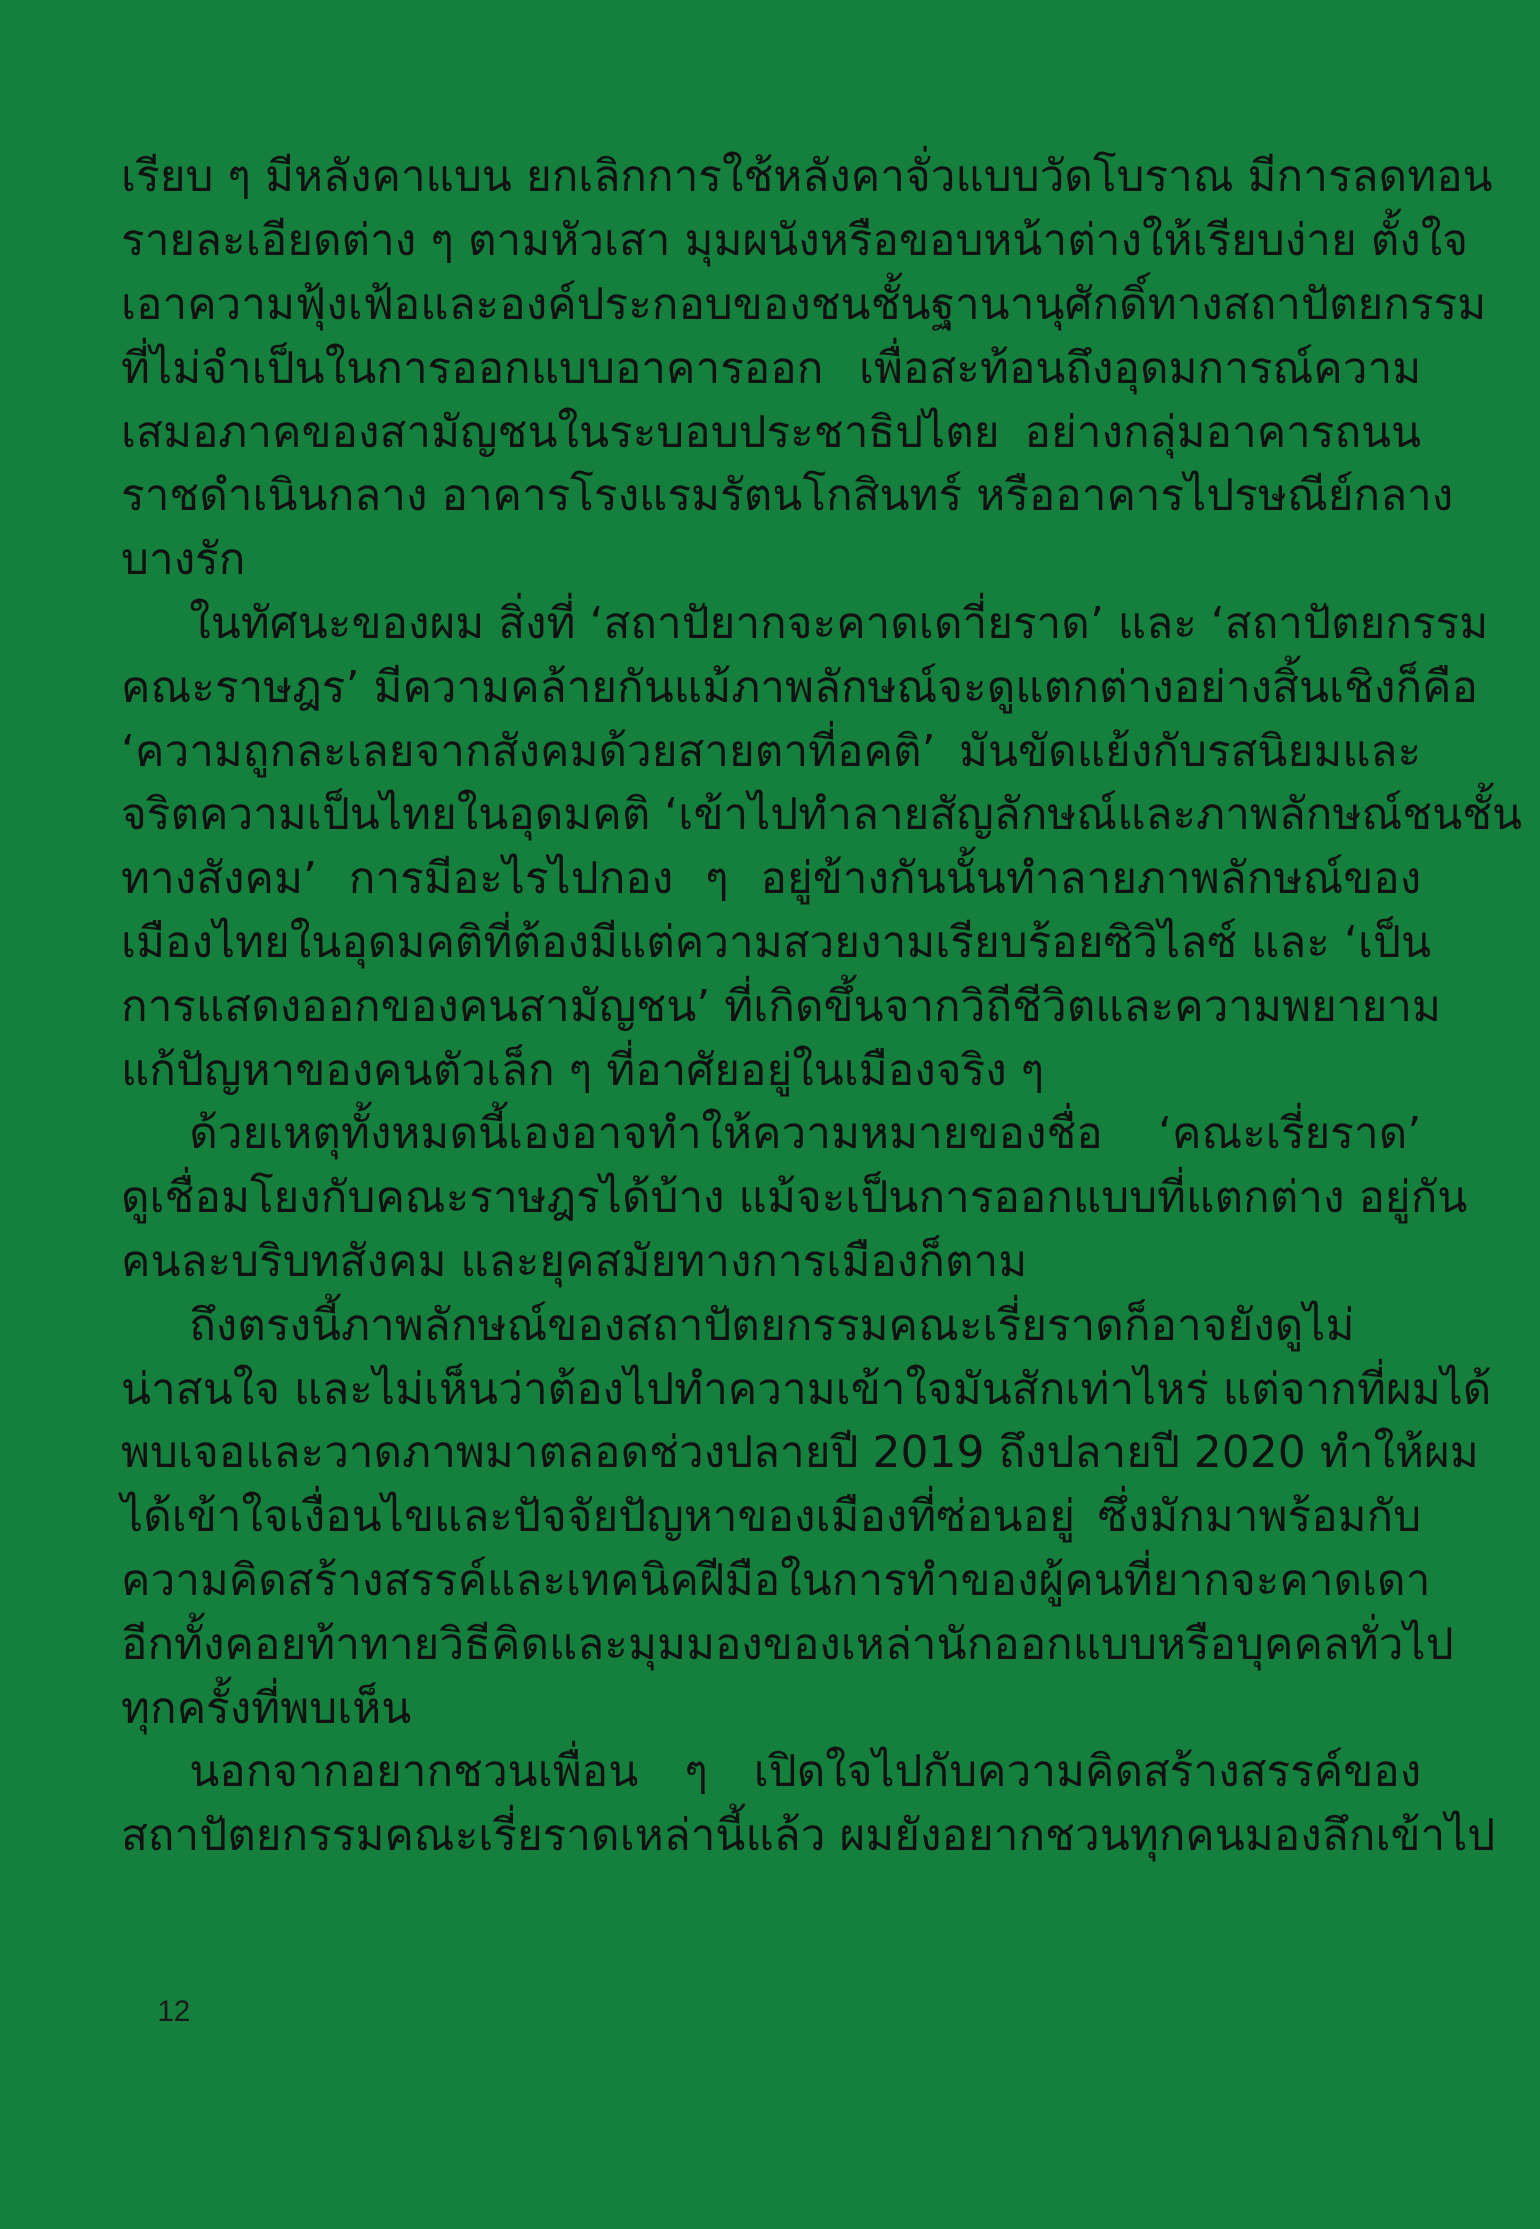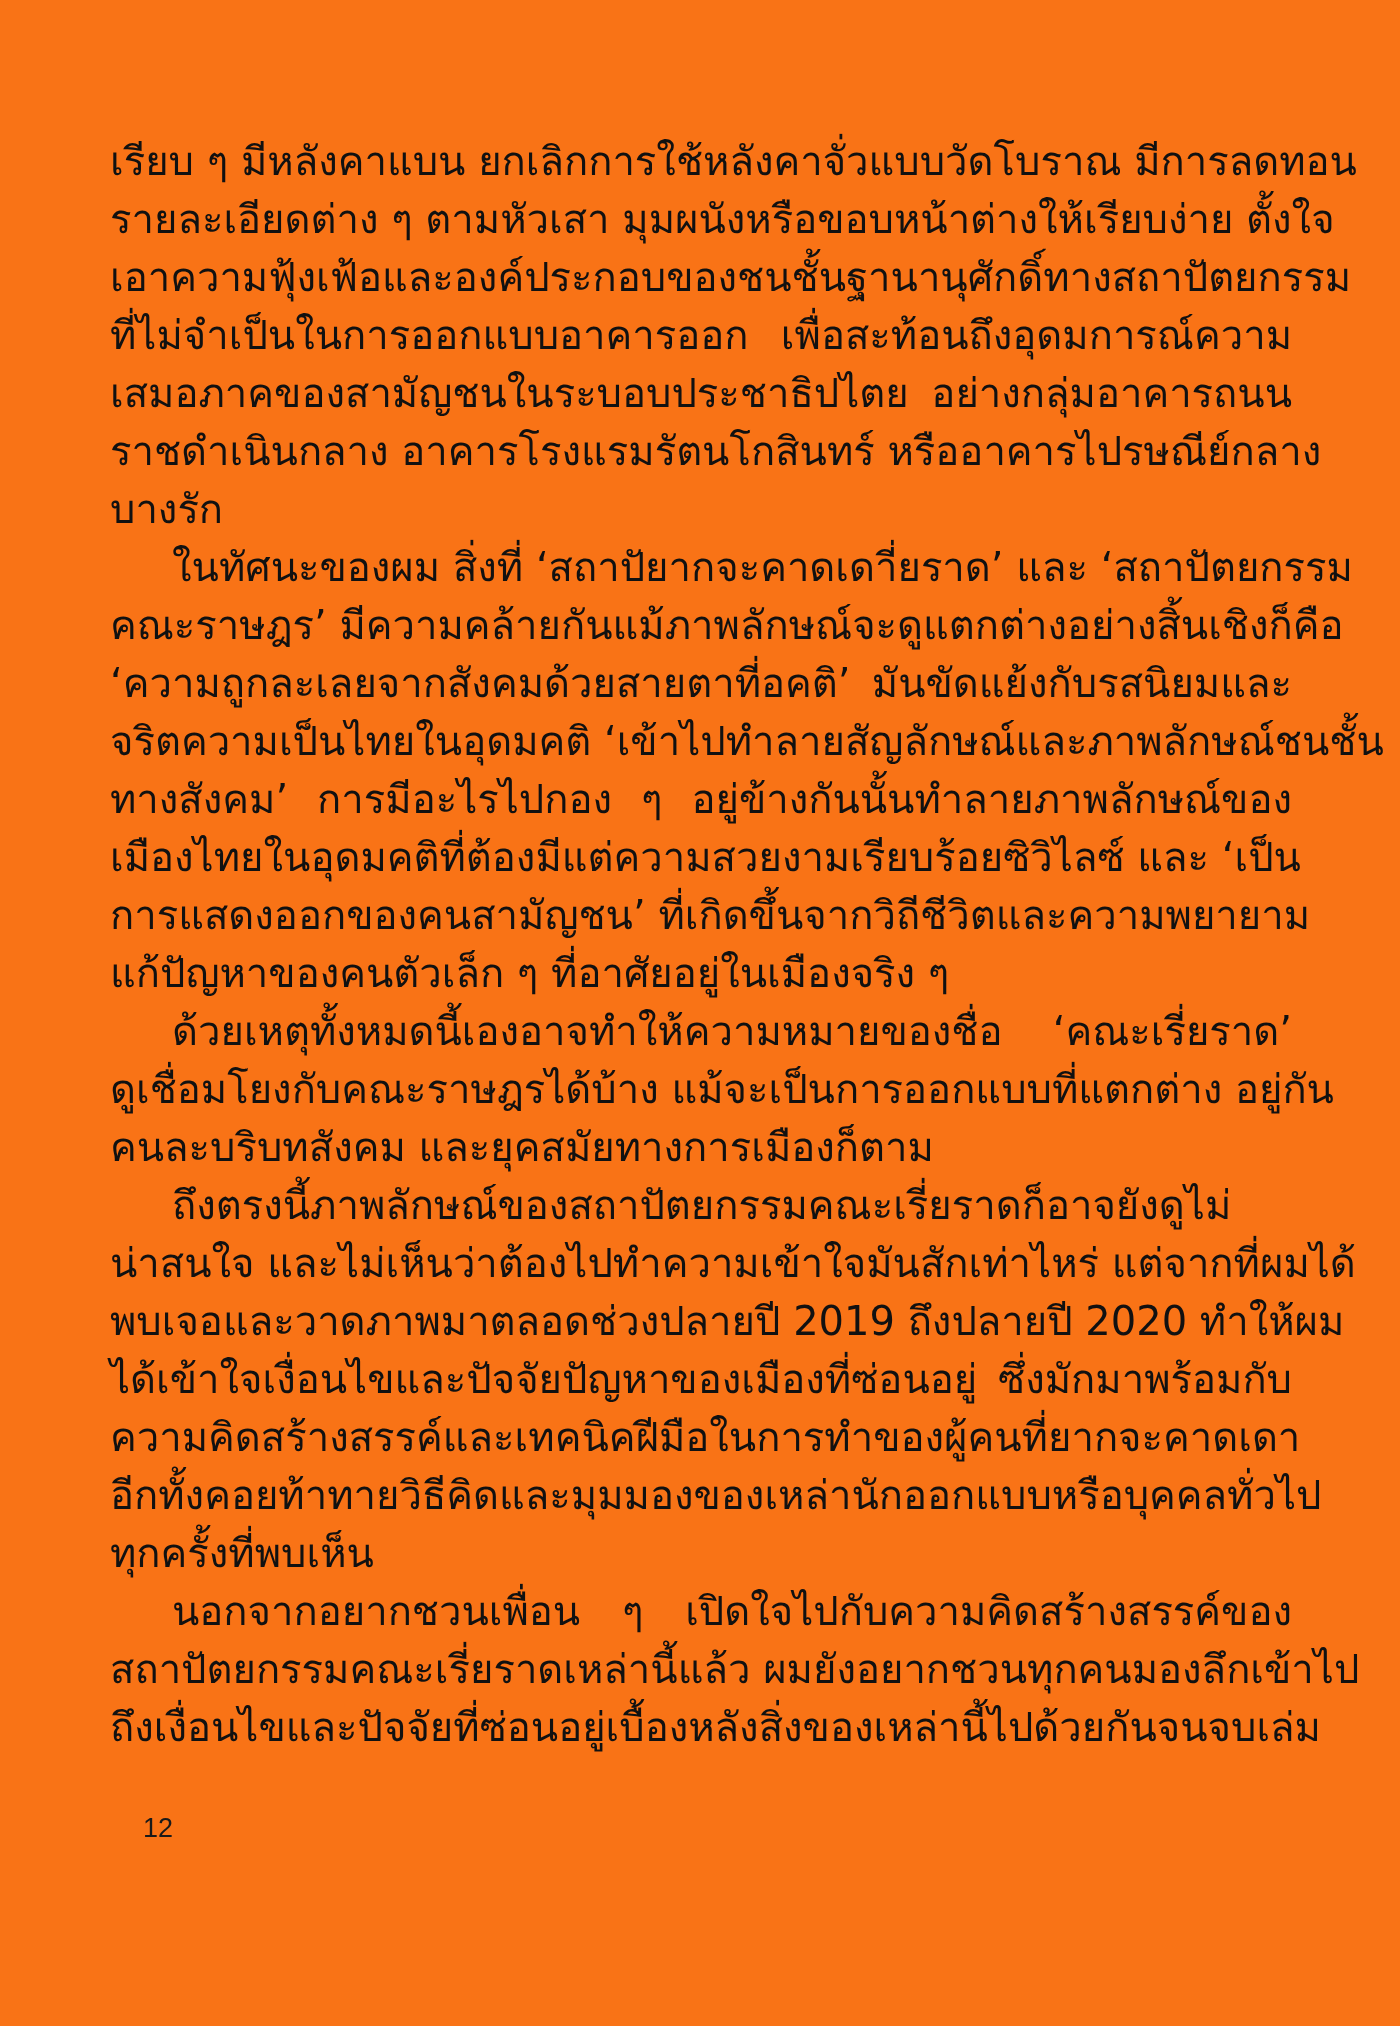--- a/index.html
+++ b/index.html
@@ -4,21 +4,21 @@
 <style>
   html, body {
     margin: 0;
     padding: 0;
     background: #ffffff;
   }
   .page {
     position: relative;
     width: 1400px;
     height: 2026px;
-    background: #f97316;
+    background: #15803d;
     color: #111111;
     overflow: hidden;
     font-family: "DejaVu Sans", "Liberation Sans", sans-serif;
   }
   .textblock {
     position: absolute;
     left: 110px;
     top: 132px;
     width: 1182px;
     font-size: 40px;
@@ -73,17 +73,16 @@
     <div class="line pend">คนละบริบทสังคม และยุคสมัยทางการเมืองก็ตาม</div>
     <div class="line indent">ถึงตรงนี้ภาพลักษณ์ของสถาปัตยกรรมคณะเรี่ยราดก็อาจยังดูไม่</div>
     <div class="line">น่าสนใจ และไม่เห็นว่าต้องไปทำความเข้าใจมันสักเท่าไหร่ แต่จากที่ผมได้</div>
     <div class="line">พบเจอและวาดภาพมาตลอดช่วงปลายปี 2019 ถึงปลายปี 2020 ทำให้ผม</div>
     <div class="line">ได้เข้าใจเงื่อนไขและปัจจัยปัญหาของเมืองที่ซ่อนอยู่ ซึ่งมักมาพร้อมกับ</div>
     <div class="line">ความคิดสร้างสรรค์และเทคนิคฝีมือในการทำของผู้คนที่ยากจะคาดเดา</div>
     <div class="line">อีกทั้งคอยท้าทายวิธีคิดและมุมมองของเหล่านักออกแบบหรือบุคคลทั่วไป</div>
     <div class="line pend">ทุกครั้งที่พบเห็น</div>
     <div class="line indent">นอกจากอยากชวนเพื่อน ๆ เปิดใจไปกับความคิดสร้างสรรค์ของ</div>
     <div class="line">สถาปัตยกรรมคณะเรี่ยราดเหล่านี้แล้ว ผมยังอยากชวนทุกคนมองลึกเข้าไป</div>
-    <div class="line pend">ถึงเงื่อนไขและปัจจัยที่ซ่อนอยู่เบื้องหลังสิ่งของเหล่านี้ไปด้วยกันจนจบเล่ม</div>
   </div>
 
   <div class="page-number">12</div>
 </div>
 
 </body></html>

